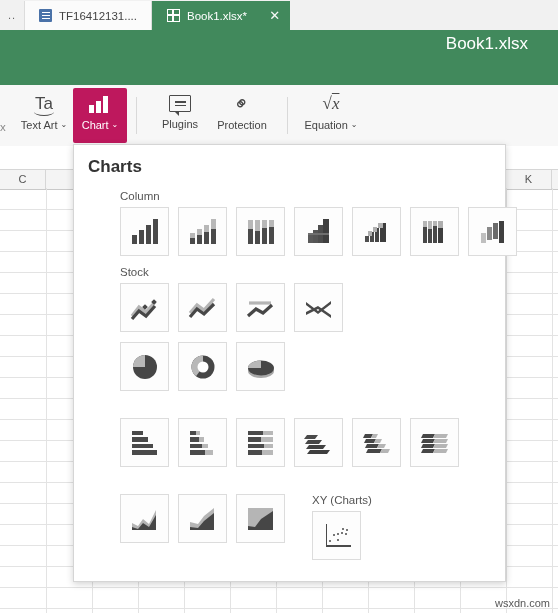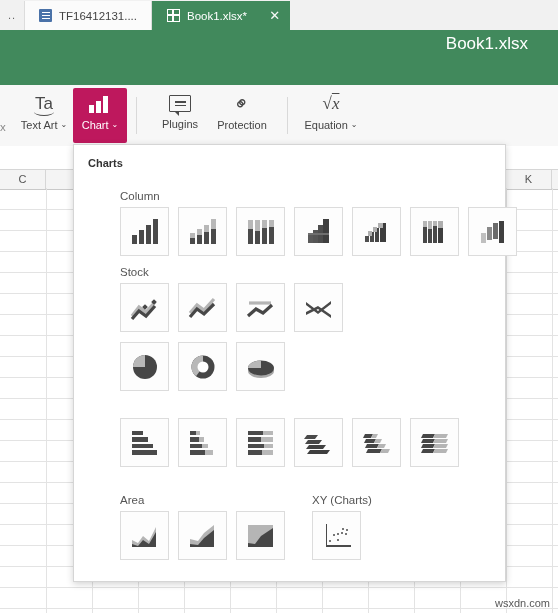--- a/index.html
+++ b/index.html
@@ -121,21 +121,21 @@
   .gridline-v{position:absolute;top:42px;width:1px;height:425px;background:#e3e3e3;}
   .toprow{position:absolute;left:0;top:0;width:558px;height:23px;background:#ffffff;border-bottom:1px solid #e3e3e3;}
 
   
   #chart-panel{
     position:absolute;left:73px;top:144px;width:433px;height:438px;
     background:#ffffff;border:1px solid #d5d5d5;box-sizing:border-box;
     box-shadow:0 2px 7px rgba(0,0,0,.18);
   }
   #panel-title{
-    position:absolute;left:14px;top:12px;font-size:11px;font-weight:bold;color:#333;
+    position:absolute;left:14px;top:12px;font-size:17px;font-weight:bold;color:#333;
   }
   .group{position:absolute;left:14px;padding-left:32px;}
   .group-label{font-size:11.5px;color:#555;margin-bottom:5px;}
   .row{display:flex;gap:9px;}
   .cell{
     width:49px;height:49px;border:1px solid #dcdcdc;background:#fdfdfd;box-sizing:border-box;
     display:flex;align-items:center;justify-content:center;
   }
   .glyph{width:34px;height:32px;position:relative;}
 
@@ -558,21 +558,20 @@
             <polygon points="17,17 30,17 28,21 15,21" fill="#b5b5b5"></polygon>
             <polygon points="5,22 17,22 15,26 3,26" fill="#464646"></polygon>
             <polygon points="17,22 30,22 28,26 15,26" fill="#b5b5b5"></polygon>
           </svg>
         </div>
       </div>
     </div>
   </div>
 
   <div class="group" style="top:349px">
-    <div class="group-label">Area</div>
     <div class="row">
       <div class="cell">
         <div class="glyph">
           <svg width="34" height="32" viewBox="0 0 34 32">
             <polygon points="4,20 10,23 15,16 21,21 28,7 28,27 4,27" fill="#b5b5b5"></polygon>
             <polygon points="4,24 10,26 15,20 21,24 28,12 28,27 4,27" fill="#464646"></polygon>
           </svg>
         </div>
       </div>
       <div class="cell">

